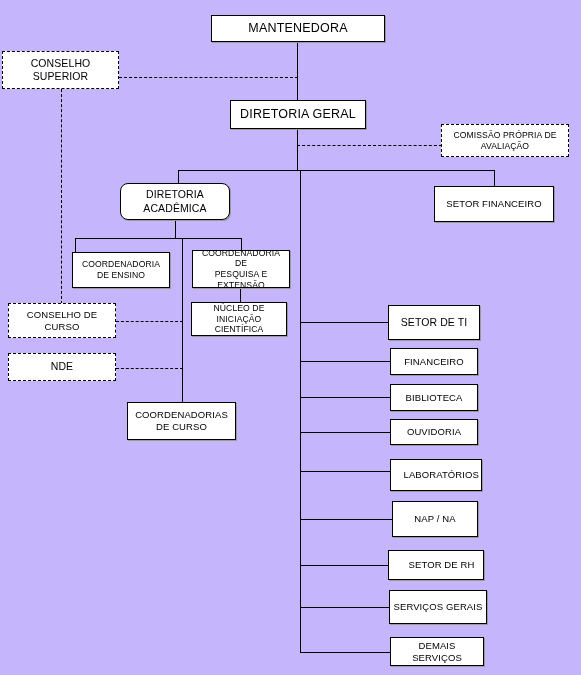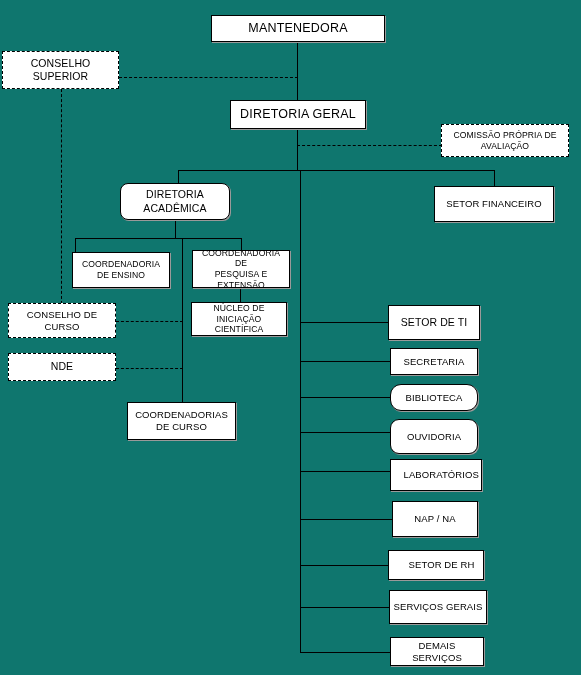--- a/index.html
+++ b/index.html
@@ -8,21 +8,21 @@
     background: #ffffff;
   }
   body {
     font-family: "Liberation Sans", sans-serif;
     color: #000000;
   }
   #chart-root {
     position: relative;
     width: 581px;
     height: 675px;
-    background: #0f766e;
+    background: #c4b5fd;
     overflow: hidden;
   }
   .node {
     position: absolute;
     box-sizing: border-box;
     background: #ffffff;
     display: flex;
     align-items: center;
     justify-content: center;
     text-align: center;
@@ -152,26 +152,26 @@
     <span class="label">NDE</span>
   </div>
   <div class="node solid sz-10" style="left: 127px; top: 402px; width: 109px; height: 38px;">
     <span class="label">COORDENADORIAS
 DE CURSO</span>
   </div>
   <div class="node solid sz-11" style="left: 388px; top: 305px; width: 92px; height: 35px;">
     <span class="label">SETOR DE TI</span>
   </div>
   <div class="node solid sz-10" style="left: 390px; top: 348px; width: 88px; height: 27px;">
-    <span class="label">SECRETARIA</span>
+    <span class="label">FINANCEIRO</span>
   </div>
-  <div class="node solid sz-10" style="left: 390px; top: 384px; width: 88px; height: 27px; border-radius: 11px;">
+  <div class="node solid sz-10" style="left: 390px; top: 384px; width: 88px; height: 27px;">
     <span class="label">BIBLIOTECA</span>
   </div>
-  <div class="node solid sz-10" style="left: 390px; top: 419px; width: 88px; height: 35px; border-radius: 9px;">
+  <div class="node solid sz-10" style="left: 390px; top: 419px; width: 88px; height: 26px;">
     <span class="label">OUVIDORIA</span>
   </div>
   <div class="node solid sz-10" style="left: 390px; top: 459px; width: 92px; height: 32px; justify-content: flex-end;">
     <span class="label">LABORATÓRIOS</span>
   </div>
   <div class="node solid sz-10" style="left: 392px; top: 501px; width: 86px; height: 36px;">
     <span class="label">NAP / NA</span>
   </div>
   <div class="node solid sz-10" style="left: 388px; top: 550px; width: 96px; height: 30px; padding-left: 11px;">
     <span class="label">SETOR DE RH</span>

